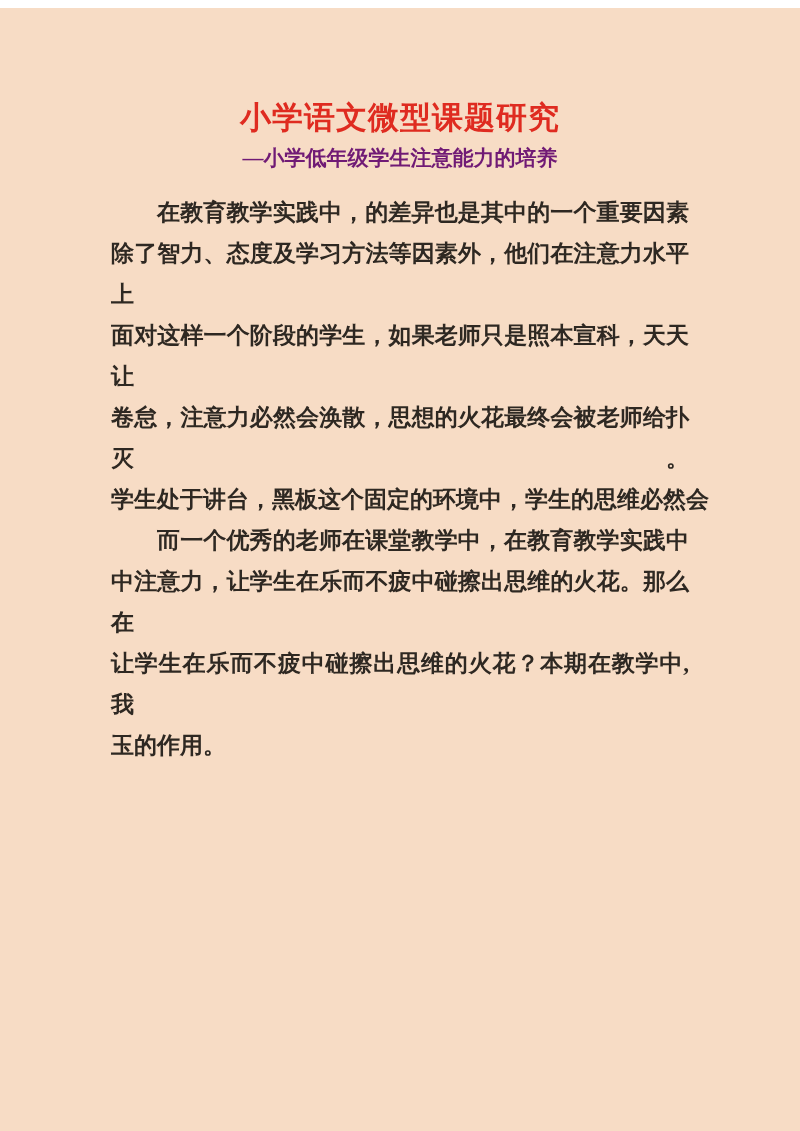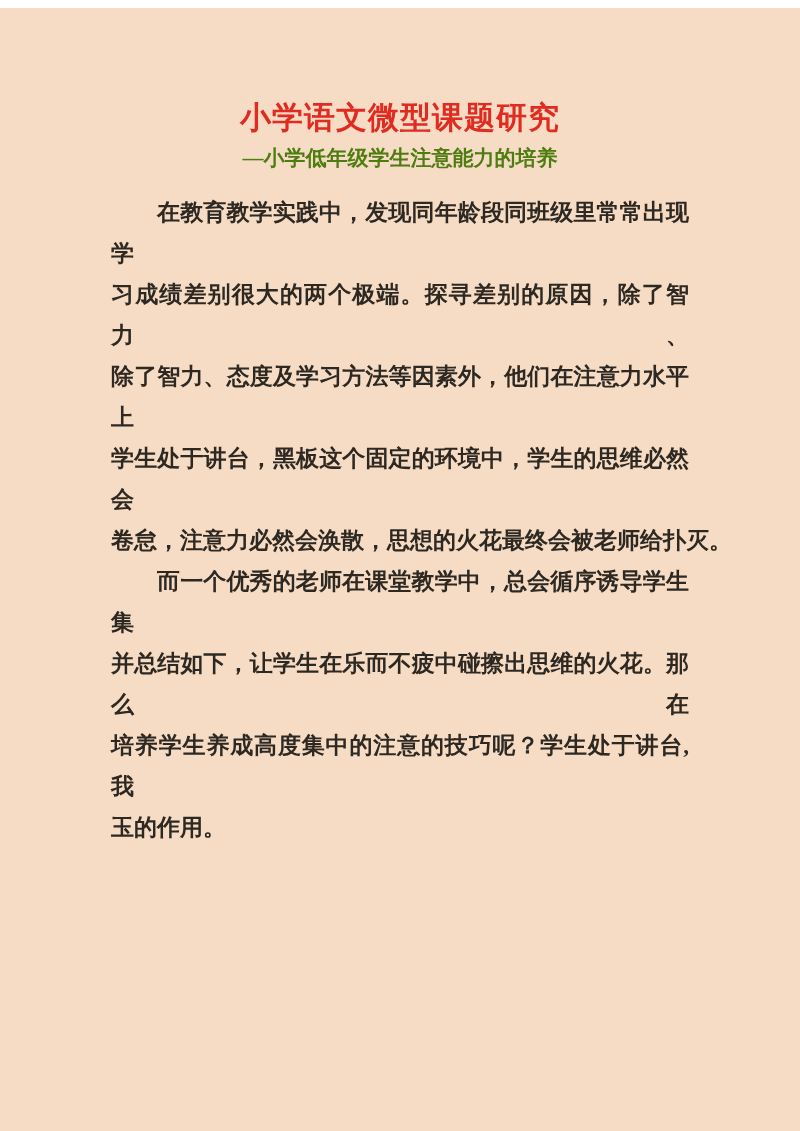--- a/index.html
+++ b/index.html
@@ -50,29 +50,29 @@
   }
   .line.first {
     text-indent: 2em;
   }
 </style>
 </head>
 <body>
 
 <div class="page" style="background: rgb(247, 220, 197);">
   <div class="title" style="color: rgb(223, 43, 32);">小学语文微型课题研究</div>
-  <div class="subtitle" style="color: #4d7c0f;">—小学低年级学生注意能力的培养</div>
+  <div class="subtitle" style="color: #701a75;">—小学低年级学生注意能力的培养</div>
   <div class="body" style="color: rgb(46, 40, 34);">
       <div class="paragraph">
-        <div class="line first">在教育教学实践中，发现同年龄段同班级里常常出现学</div>
-        <div class="line">习成绩差别很大的两个极端。探寻差别的原因，除了智力、</div>
+        <div class="line first">在教育教学实践中，的差异也是其中的一个重要因素</div>
         <div class="line">除了智力、态度及学习方法等因素外，他们在注意力水平上</div>
+        <div class="line">面对这样一个阶段的学生，如果老师只是照本宣科，天天让</div>
+        <div class="line">卷怠，注意力必然会涣散，思想的火花最终会被老师给扑灭。</div>
         <div class="line">学生处于讲台，黑板这个固定的环境中，学生的思维必然会</div>
-        <div class="line">卷怠，注意力必然会涣散，思想的火花最终会被老师给扑灭。</div>
       </div>
       <div class="paragraph">
-        <div class="line first">而一个优秀的老师在课堂教学中，总会循序诱导学生集</div>
-        <div class="line">并总结如下，让学生在乐而不疲中碰擦出思维的火花。那么在</div>
-        <div class="line">培养学生养成高度集中的注意的技巧呢？学生处于讲台,我</div>
+        <div class="line first">而一个优秀的老师在课堂教学中，在教育教学实践中</div>
+        <div class="line">中注意力，让学生在乐而不疲中碰擦出思维的火花。那么在</div>
+        <div class="line">让学生在乐而不疲中碰擦出思维的火花？本期在教学中,我</div>
         <div class="line">玉的作用。</div>
       </div>
     </div>
 </div>
 
 </body></html>

